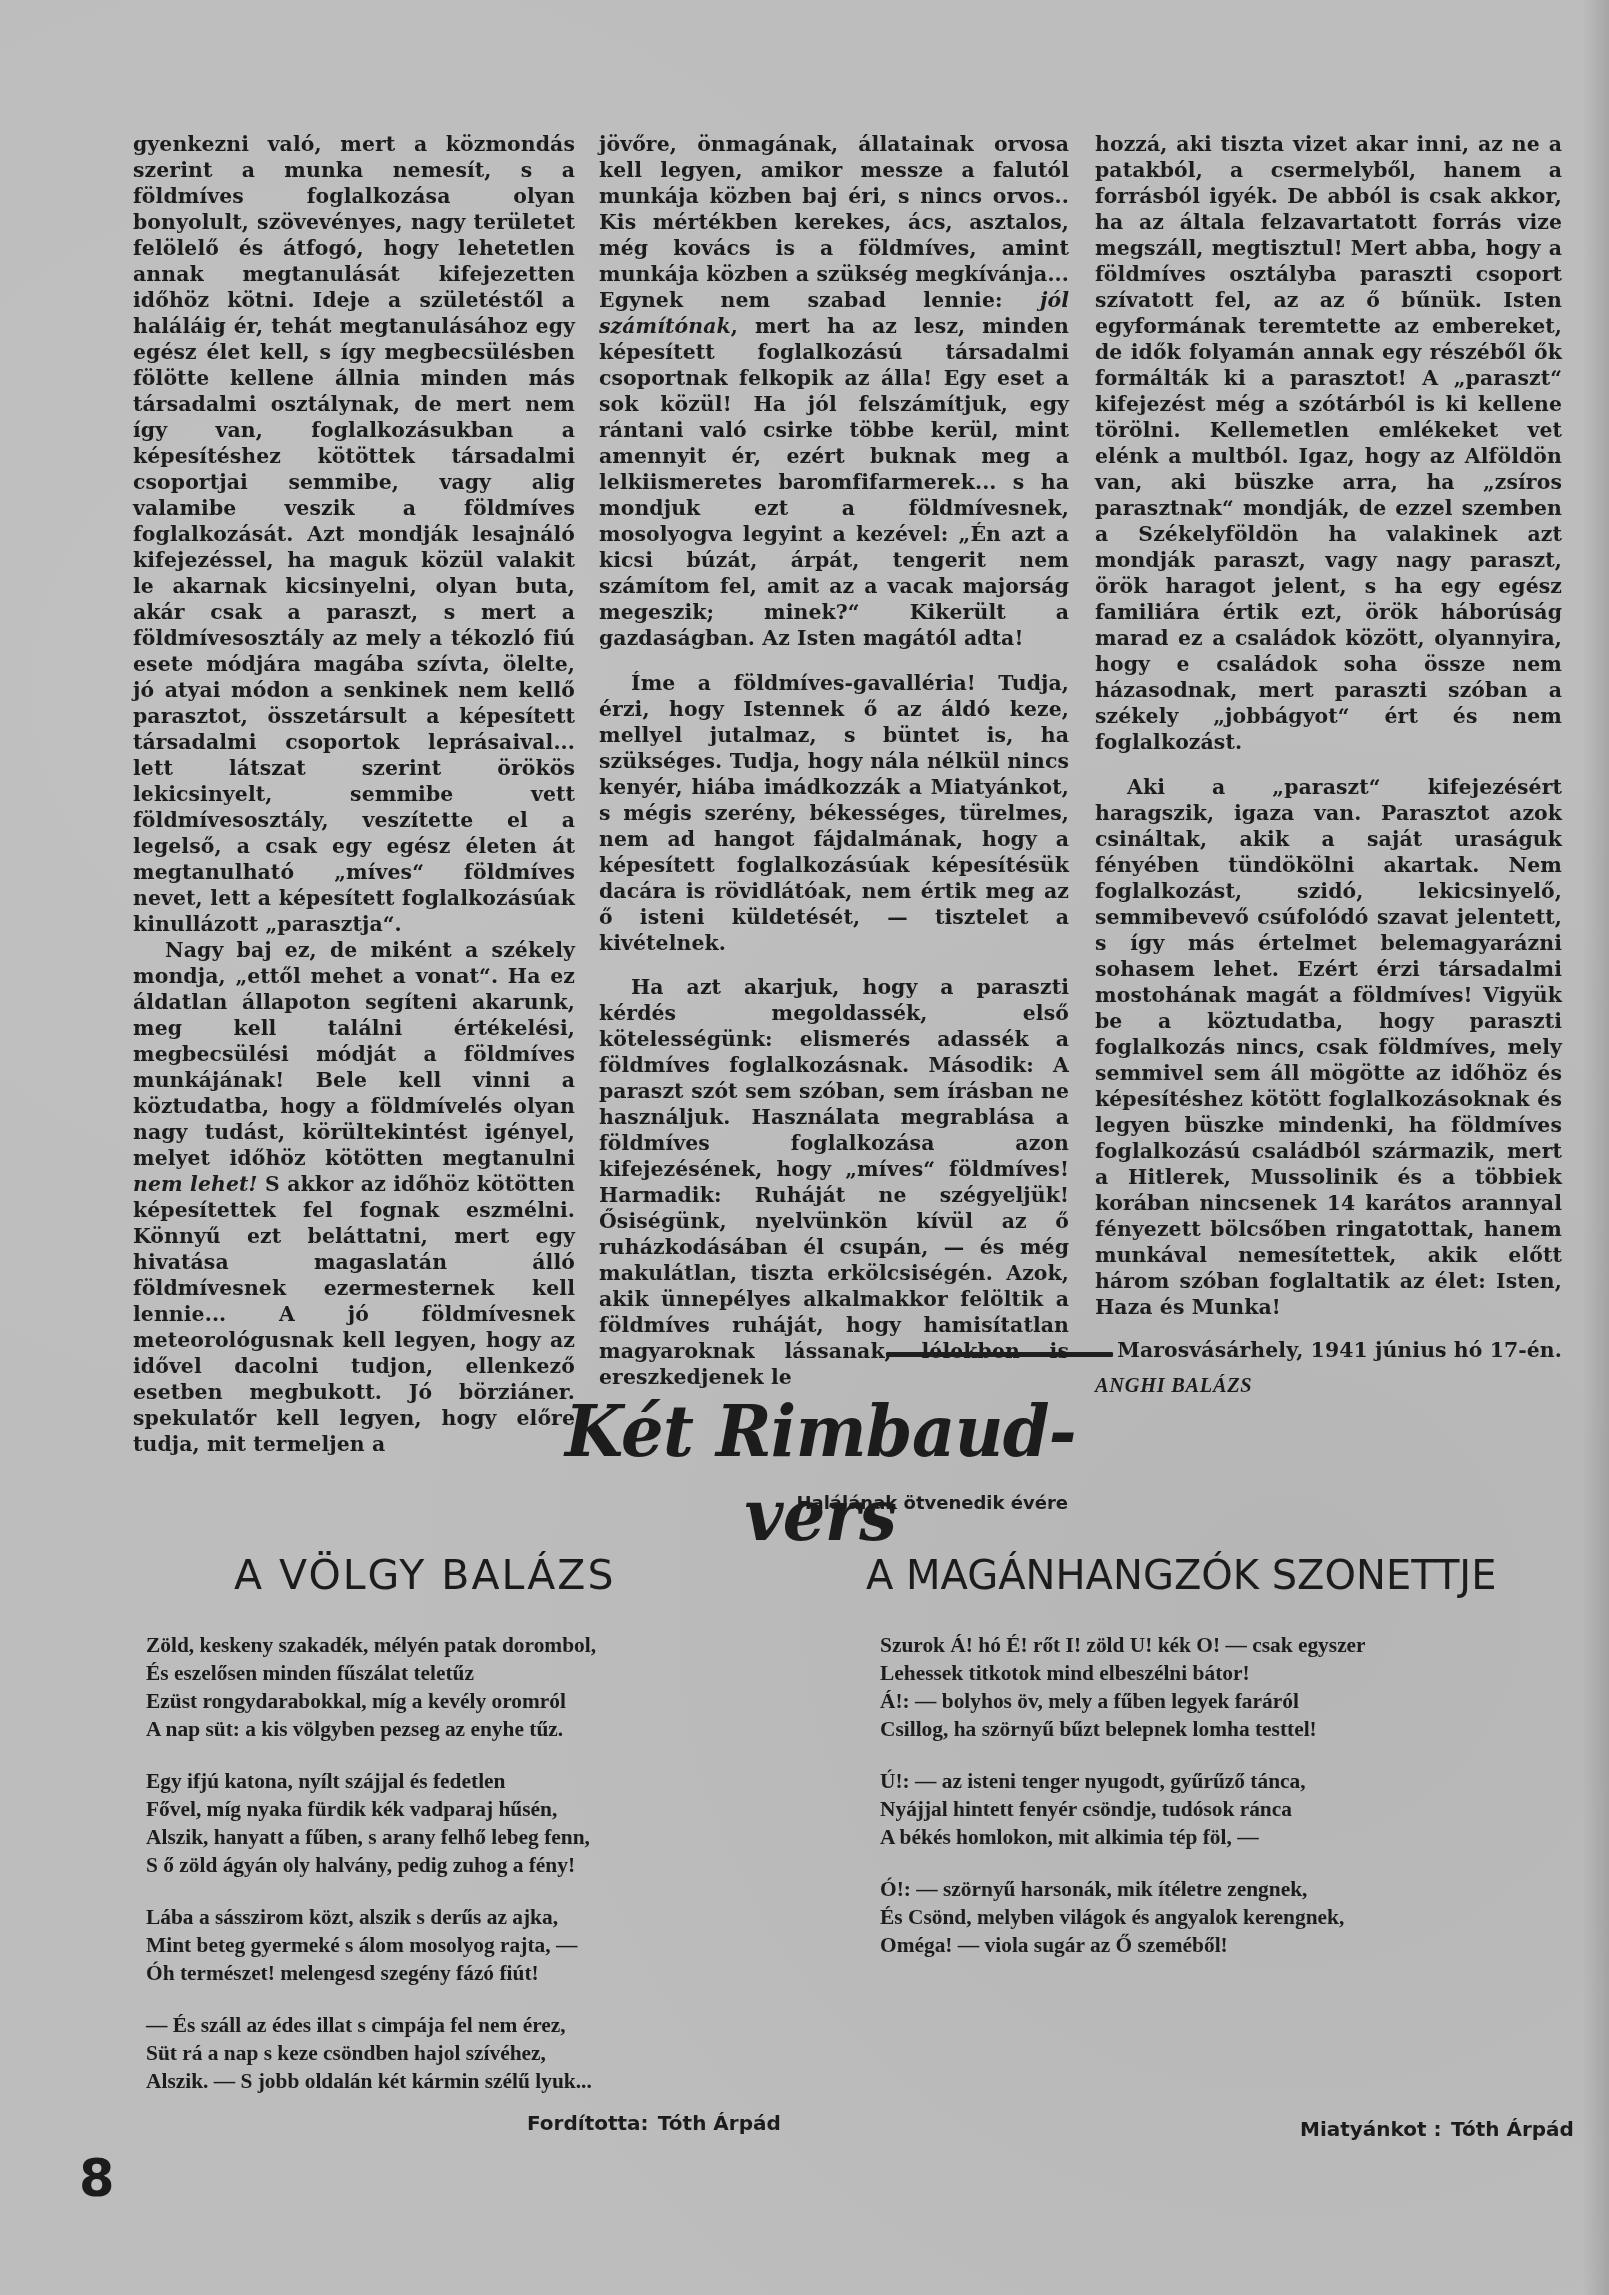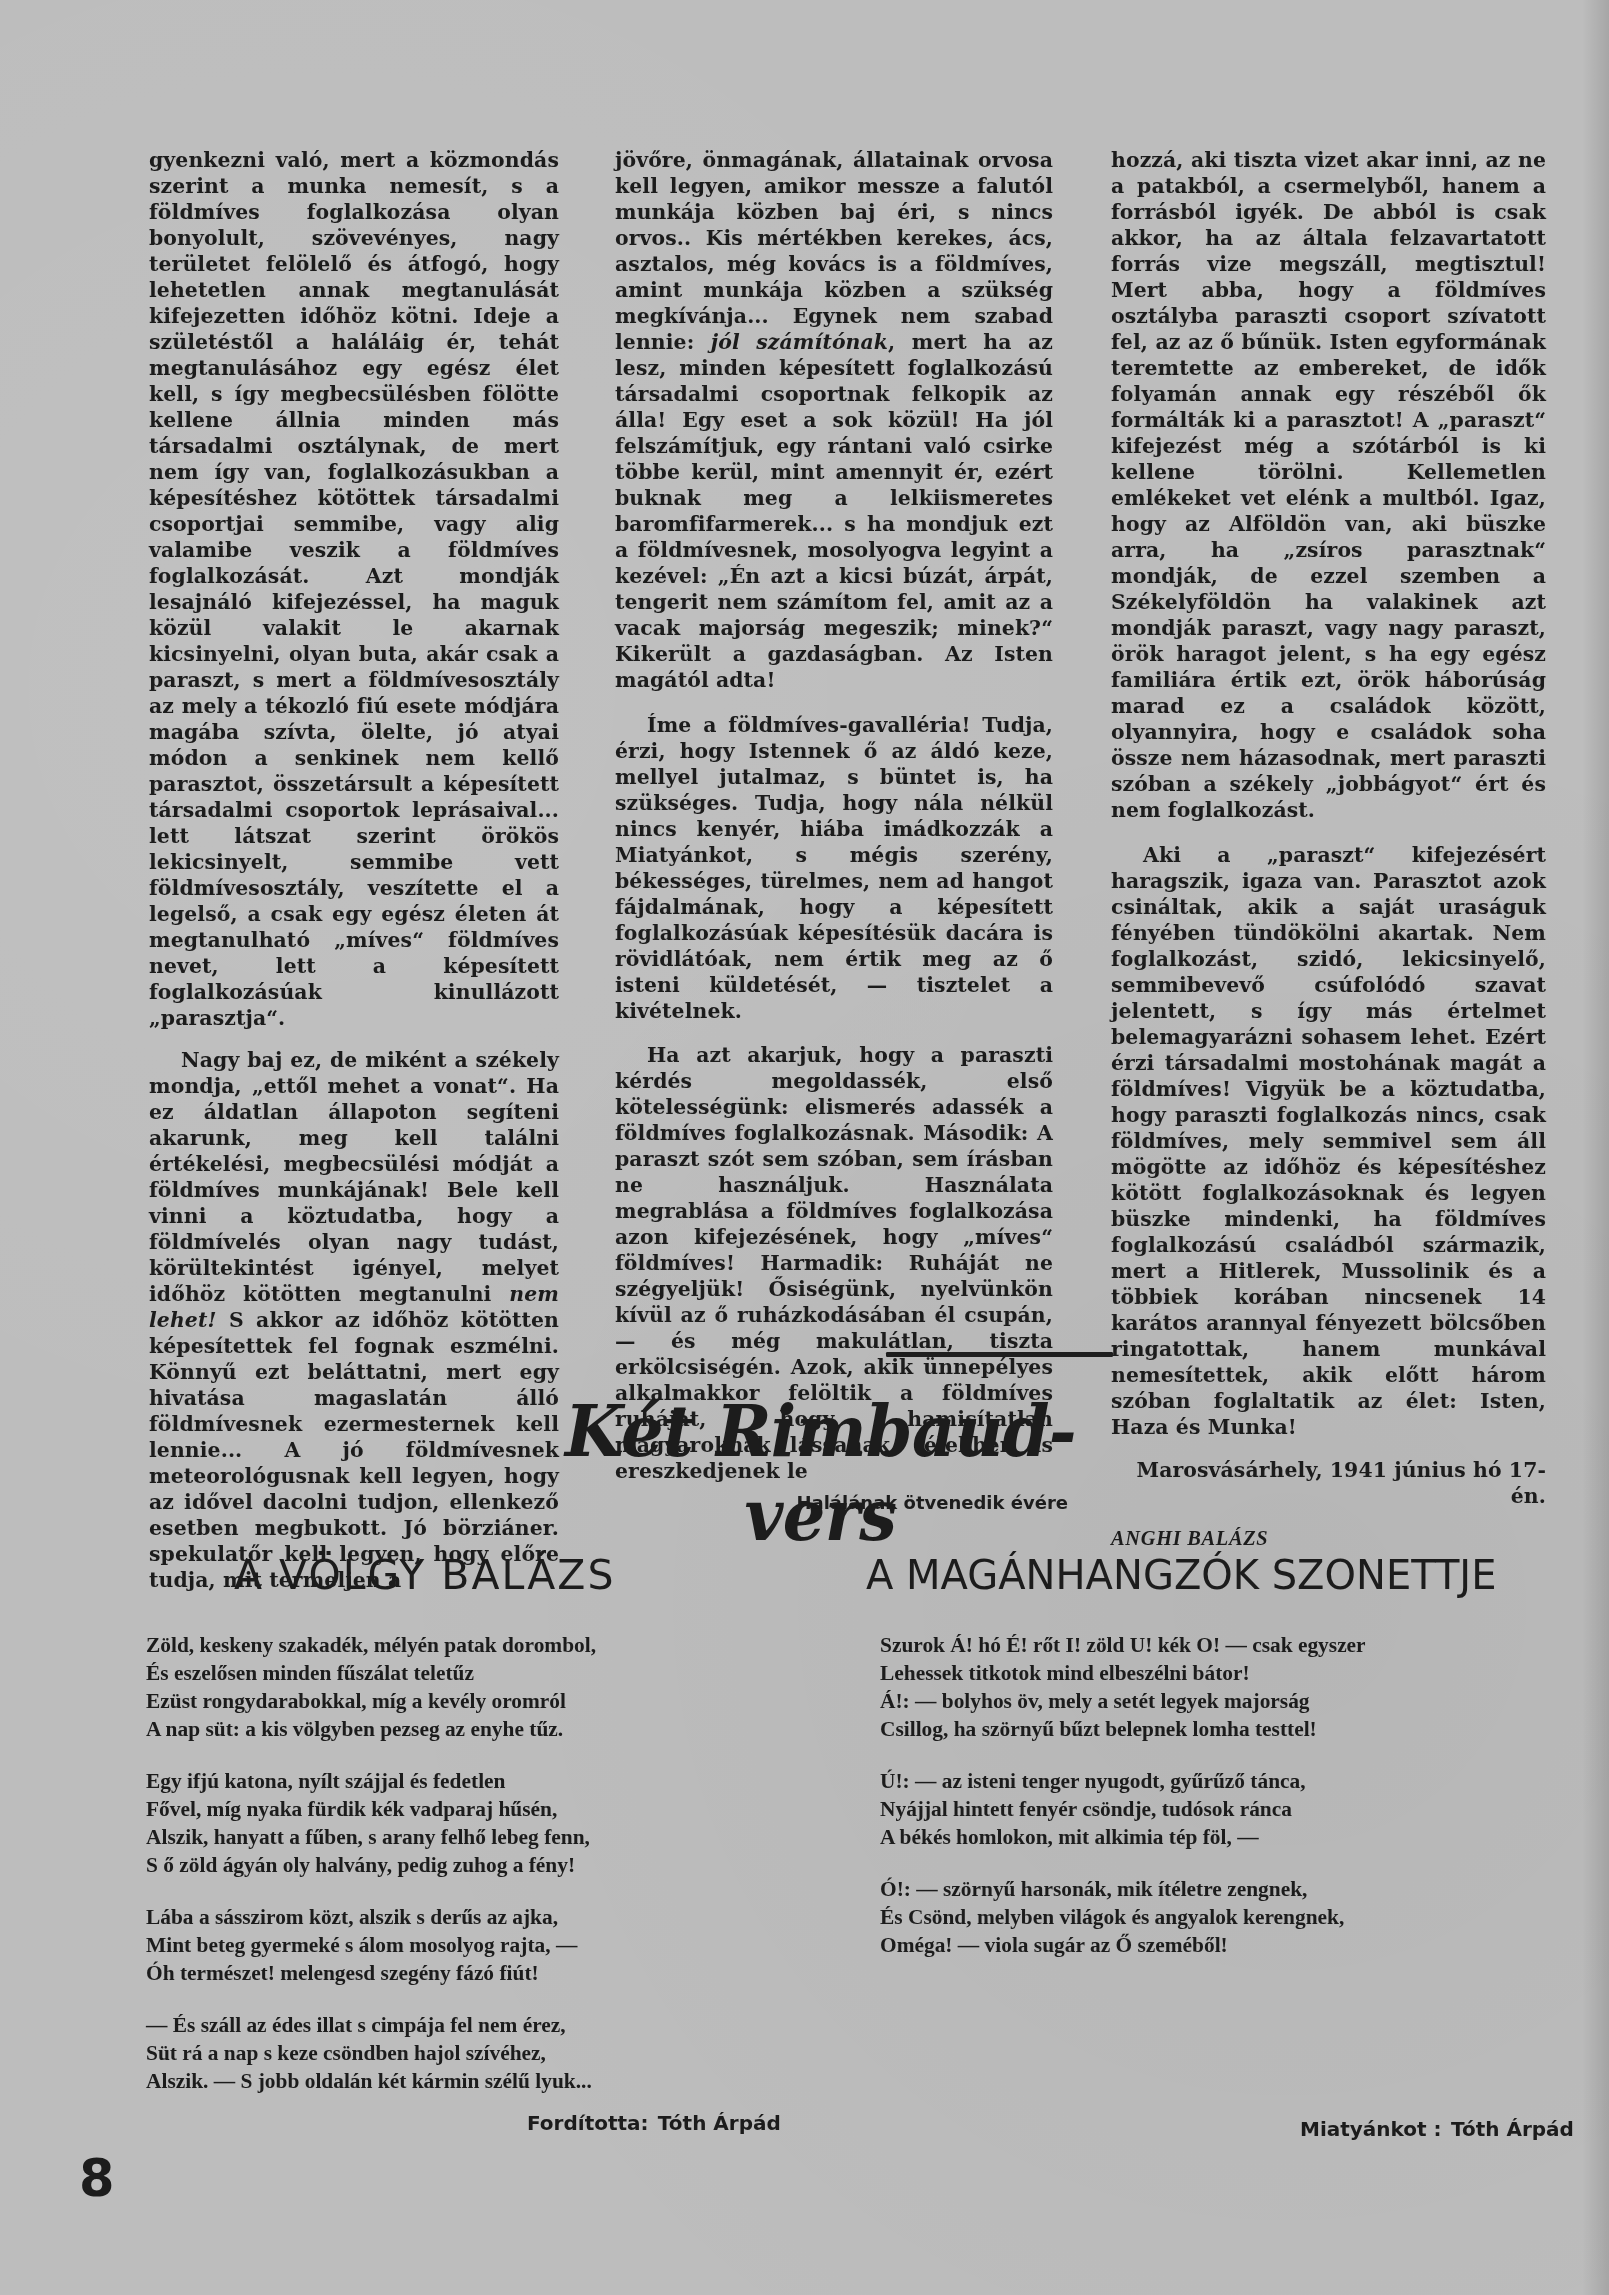--- a/index.html
+++ b/index.html
@@ -16,21 +16,21 @@
     position:absolute; right:0; top:0; width:27px; height:2295px;
     background:linear-gradient(to right, rgba(0,0,0,0), rgba(0,0,0,0.12));
   }
   .col {
     position:absolute; top:131px;
     font-size:20.4px; line-height:26px;
     text-align:justify; hyphens:manual;
     letter-spacing:0.1px;
     font-weight:bold;
   }
-  .col p { margin:16px; text-indent:0; }
+  .col p { margin:0; text-indent:0; }
   .col p.ind { text-indent:32px; }
   .col p.gap { margin-top:18.7px; }
   #col1 { left:133px; width:442px; }
   #col2 { left:599px; width:470px; }
   #col3 { left:1095px; width:467px; }
   .sig-place { text-align:right; margin-top:17.4px !important; }
   .sig-author { text-align:left; font-style:italic; margin-top:9.3px !important; letter-spacing:0.7px;font-family:Liberation Serif, serif; }
   .rule {
     position:absolute; left:886px; top:1352px; width:227px; height:4.7px;
     background:#1e1e1e; border-radius:1.3px;
@@ -128,21 +128,21 @@
   </div>
 </div>
 <div class="translator" id="translator1">
   <span>Fordította:</span><span class="who">Tóth Árpád</span>
 </div>
 
 <div class="poem" id="poem2">
   <div class="stanza">
     <span class="line">Szurok Á! hó É! rőt I! zöld U! kék O! — csak egyszer</span>
     <span class="line">Lehessek titkotok mind elbeszélni bátor!</span>
-    <span class="line">Á!: — bolyhos öv, mely a setét legyek majorság</span>
+    <span class="line">Á!: — bolyhos öv, mely a fűben legyek faráról</span>
     <span class="line">Csillog, ha szörnyű bűzt belepnek lomha testtel!</span>
   </div>
   <div class="stanza">
     <span class="line">Ú!: — az isteni tenger nyugodt, gyűrűző tánca,</span>
     <span class="line">Nyájjal hintett fenyér csöndje, tudósok ránca</span>
     <span class="line">A békés homlokon, mit alkimia tép föl, —</span>
   </div>
   <div class="stanza">
     <span class="line">Ó!: — szörnyű harsonák, mik ítéletre zengnek,</span>
     <span class="line">És Csönd, melyben világok és angyalok kerengnek,</span>

